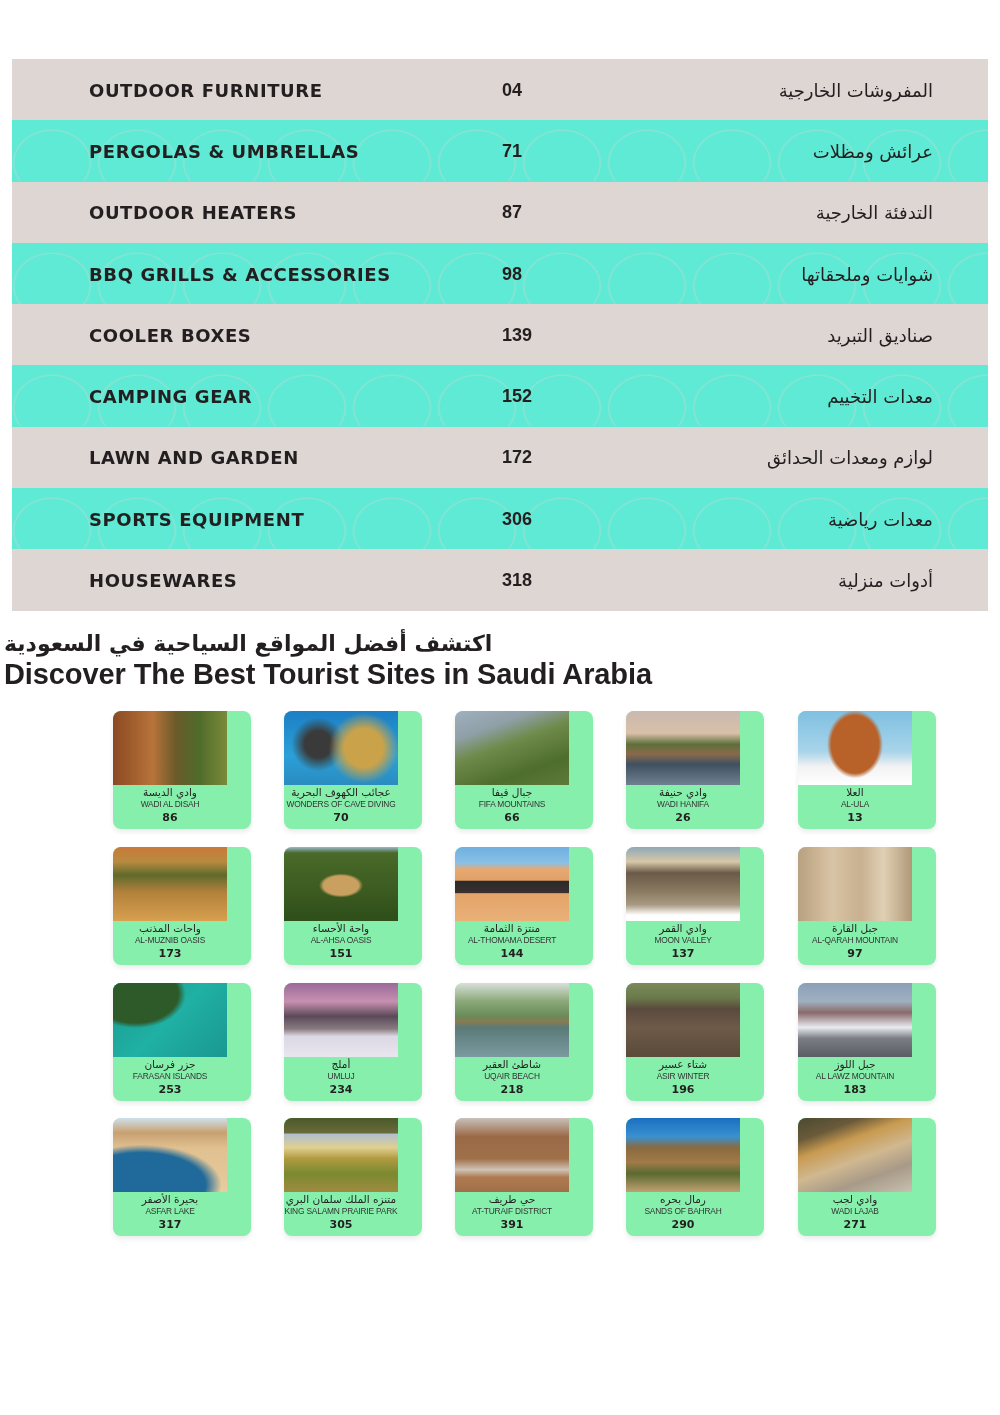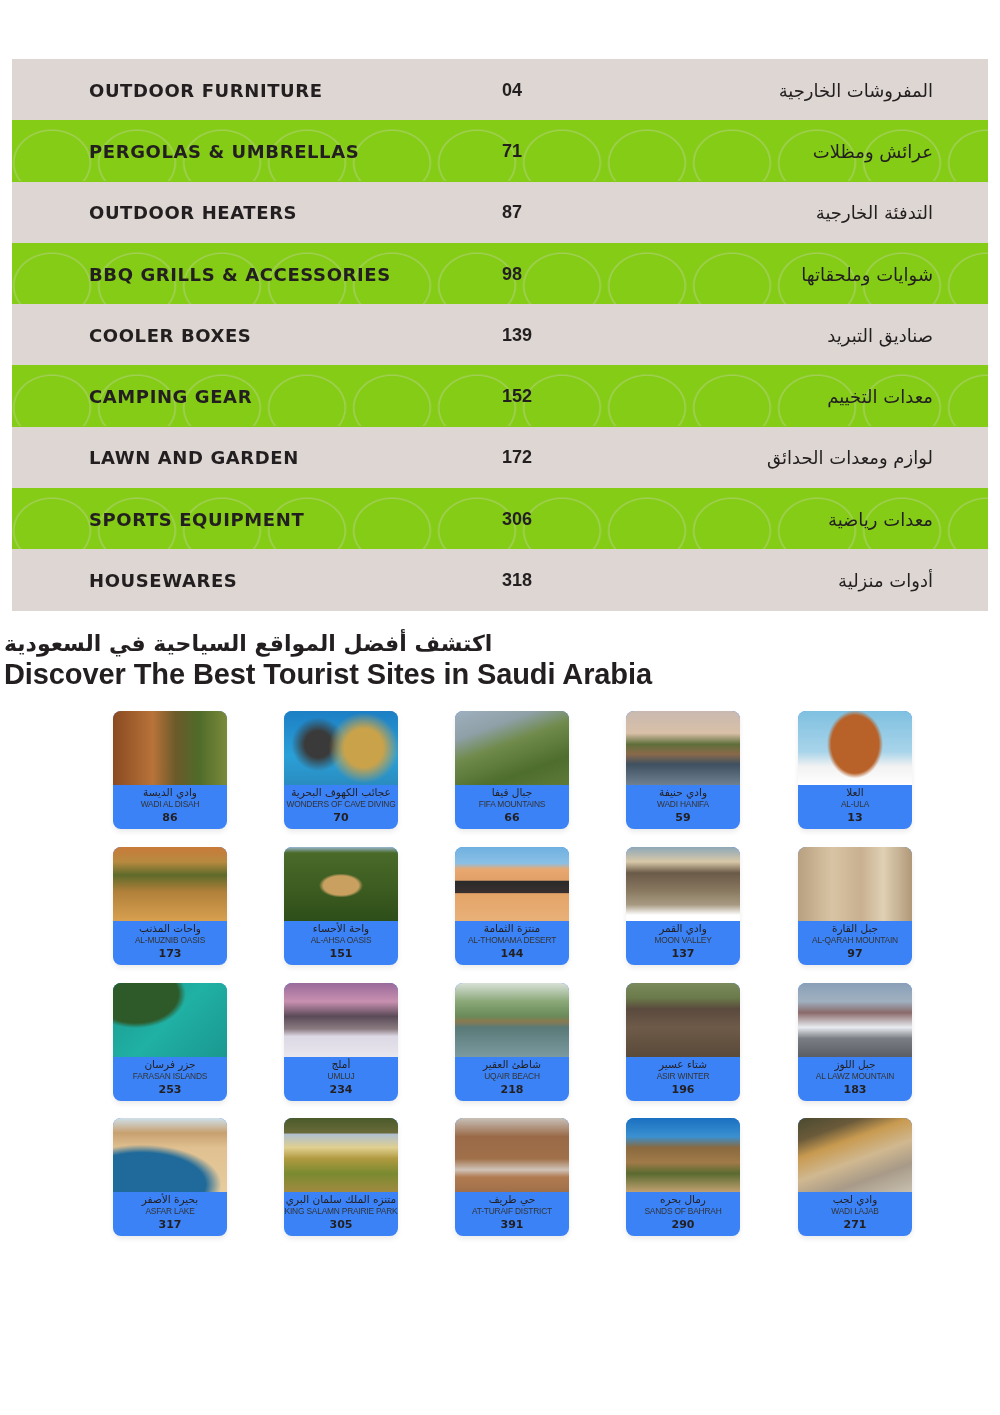--- a/index.html
+++ b/index.html
@@ -11,21 +11,21 @@
     .page { position: relative; width: 1000px; height: 1415px; background: #fff; }
 
     
     .toc {
       position: absolute; left: 12px; top: 59px; width: 976px; height: 552px;
     }
     .toc-row {
       position: relative; height: 61.3px; display: block; text-align: center;
     }
     .toc-row.dark { background: #ddd6d2; }
-    .toc-row.light { background: #84cc16; }
+    .toc-row.light { background: #5eead4; }
     .toc-en {
       position: absolute; left: 77px; top: 50%; transform: translateY(-50%);
       font-family: "DejaVu Sans", sans-serif; font-weight: bold; font-size: 18px;
       letter-spacing: 0.6px; color: #231f20; white-space: nowrap;
     }
     .toc-page {
       position: absolute; left: 490px; top: 50%; transform: translateY(-50%);
       font-family: Liberation Sans, sans-serif; font-weight: bold; font-size: 18px;
       color: #231f20;
     }
@@ -51,22 +51,22 @@
       direction: rtl; color: #231f20; line-height: 32px;
     }
     .heading-en {
       font-family: "Liberation Sans", sans-serif; font-weight: bold; font-size: 29px;
       color: #231f20; line-height: 28px; letter-spacing: -0.1px;
     }
 
     
     .grid { position: absolute; left: 0; top: 0; }
     .card {
-      position: absolute; width: 114px; height: 118px;
-      background: #3b82f6; border-radius: 8px; overflow: hidden;
+      position: absolute; width: 138px; height: 118px;
+      background: #86efac; border-radius: 8px; overflow: hidden;
       box-shadow: 0 3px 5px rgba(0,0,0,0.08);
     }
     .card-img {
       position: absolute; left: 0; top: 0; width: 114px; height: 74px;
     }
     .card-caption {
       position: absolute; left: 0; top: 74px; width: 114px; height: 44px;
       text-align: center; color: #231f20;
     }
     .cap-ar {
@@ -165,21 +165,21 @@
         <span class="cap-ar">جبال فيفا</span>
         <span class="cap-en">FIFA MOUNTAINS</span>
         <span class="cap-page">66</span>
       </div>
     </div>
     <div class="card" style="left:626px;top:711px">
       <div class="card-img" style="background:linear-gradient(180deg,#c9b9b0 0%,#d9c0a8 30%,#5f6e3a 45%,#8a6a4a 58%,#3f5060 72%,#6f8090 100%);"></div>
       <div class="card-caption">
         <span class="cap-ar">وادي حنيفة</span>
         <span class="cap-en">WADI HANIFA</span>
-        <span class="cap-page">59</span>
+        <span class="cap-page">26</span>
       </div>
     </div>
     <div class="card" style="left:798px;top:711px">
       <div class="card-img" style="background:radial-gradient(ellipse 28px 34px at 50% 45%,#b8622a 0 85%,transparent 100%),linear-gradient(180deg,#7fc0e0 0%,#a8d4ea 55%,#f2f2f2 75%,#ffffff 100%);"></div>
       <div class="card-caption">
         <span class="cap-ar">العلا</span>
         <span class="cap-en">AL-ULA</span>
         <span class="cap-page">13</span>
       </div>
     </div>

